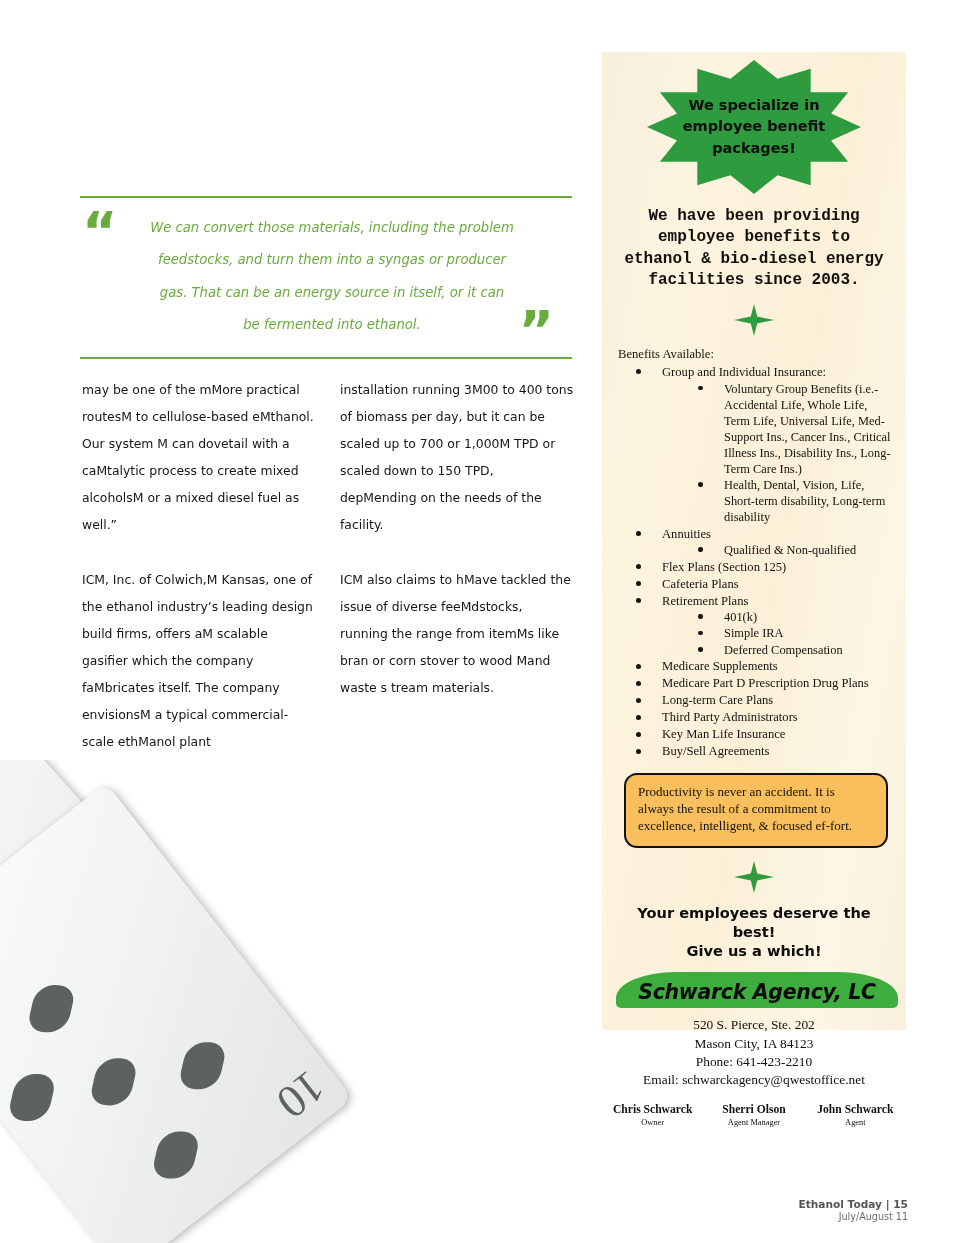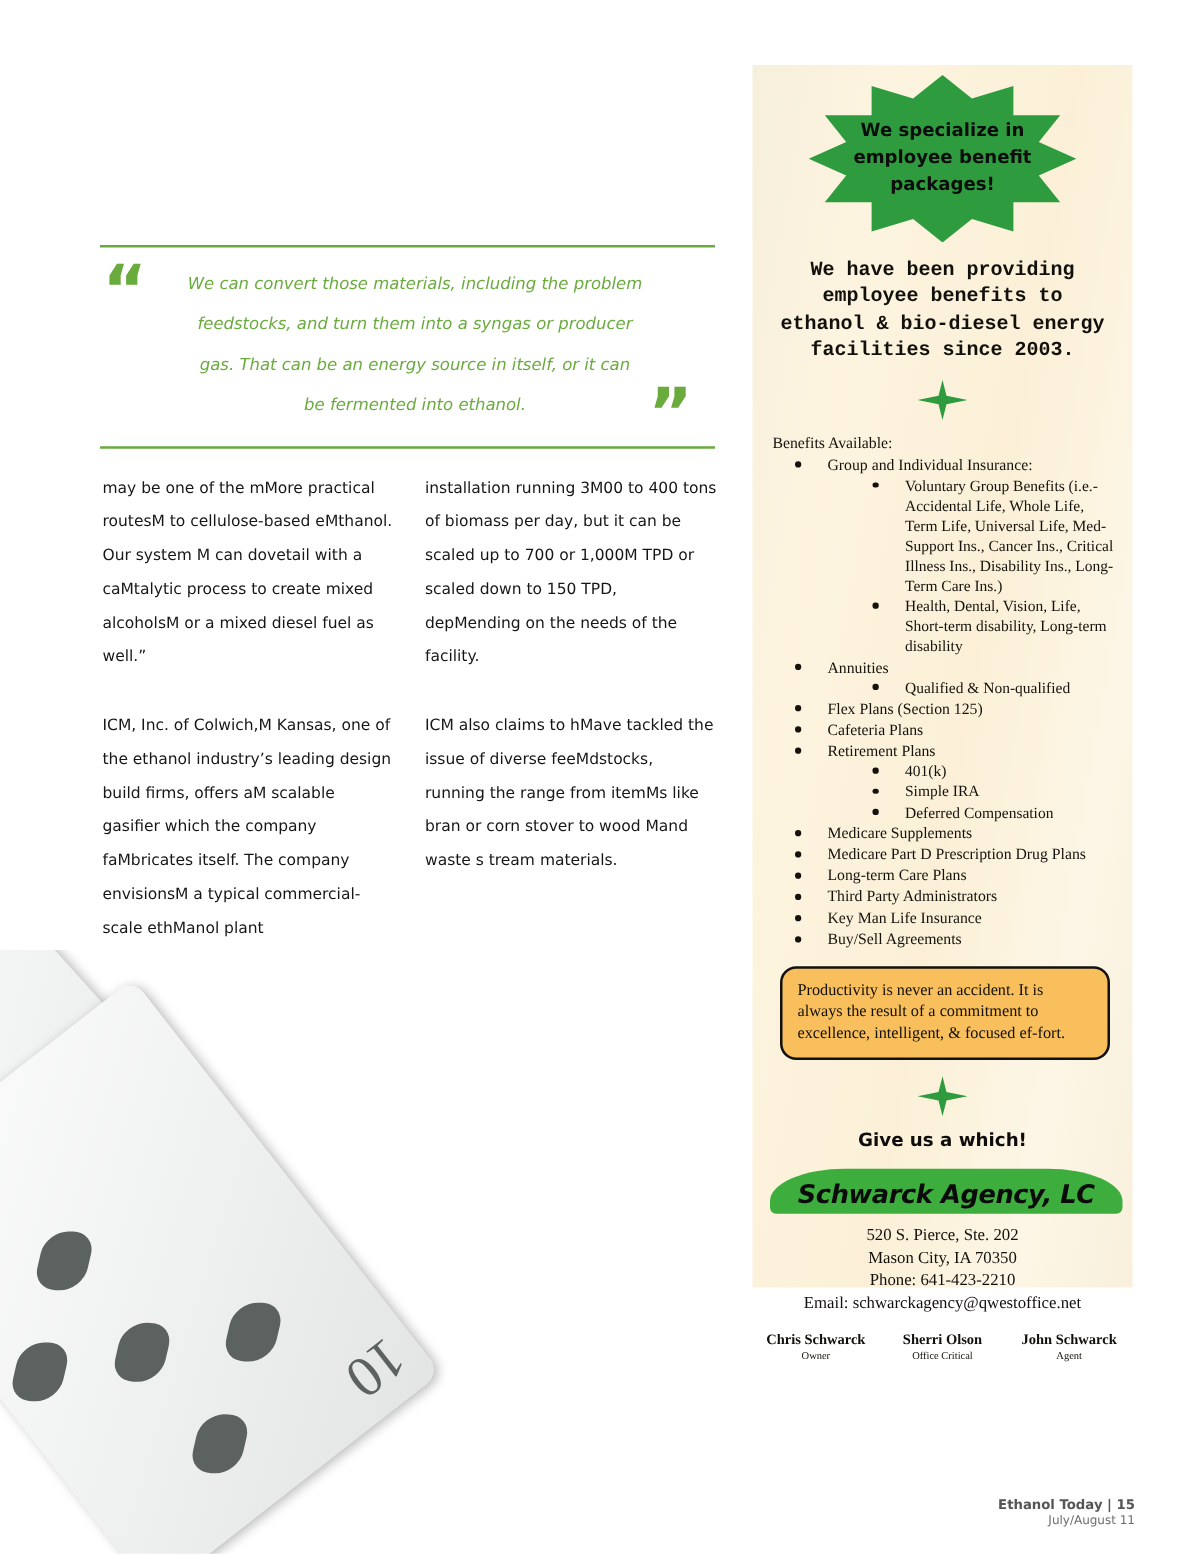--- a/index.html
+++ b/index.html
@@ -453,43 +453,44 @@
 
   <div class="quote-box">Productivity is never an accident. It is always the result of a commitment to excellence, intelligent, &amp; focused ef-fort.</div>
 
   <span class="sparkle">
     <svg viewBox="0 0 42 34" width="42" height="34" aria-hidden="true">
       <path d="M21 1 L24.2 13.6 L41 17 L24.2 20.4 L21 33 L17.8 20.4 L1 17 L17.8 13.6 Z" fill="#2e9b3e"></path>
     </svg>
   </span>
 
   <div class="cta">
+    <div>Your employees deserve the best!</div>
     <div>Give us a which!</div>
   </div>
 
   <div class="agency-banner">
     <div class="banner-bg"></div>
     <div class="banner-label">Schwarck Agency, LC</div>
   </div>
 
   <div class="contact">
     <div>520 S. Pierce, Ste. 202</div>
-    <div>Mason City, IA 70350</div>
+    <div>Mason City, IA 84123</div>
     <div>Phone: 641-423-2210</div>
     <div>Email: schwarckagency@qwestoffice.net</div>
   </div>
 
   <div class="staff">
     <div class="staff-member">
       <div class="staff-name">Chris Schwarck</div>
       <div class="staff-role">Owner</div>
     </div>
     <div class="staff-member">
       <div class="staff-name">Sherri Olson</div>
-      <div class="staff-role">Office Critical</div>
+      <div class="staff-role">Agent Manager</div>
     </div>
     <div class="staff-member">
       <div class="staff-name">John Schwarck</div>
       <div class="staff-role">Agent</div>
     </div>
   </div>
 </div>
 
 <div class="footer">
   <div class="footer-main">Ethanol Today  |  15</div>

